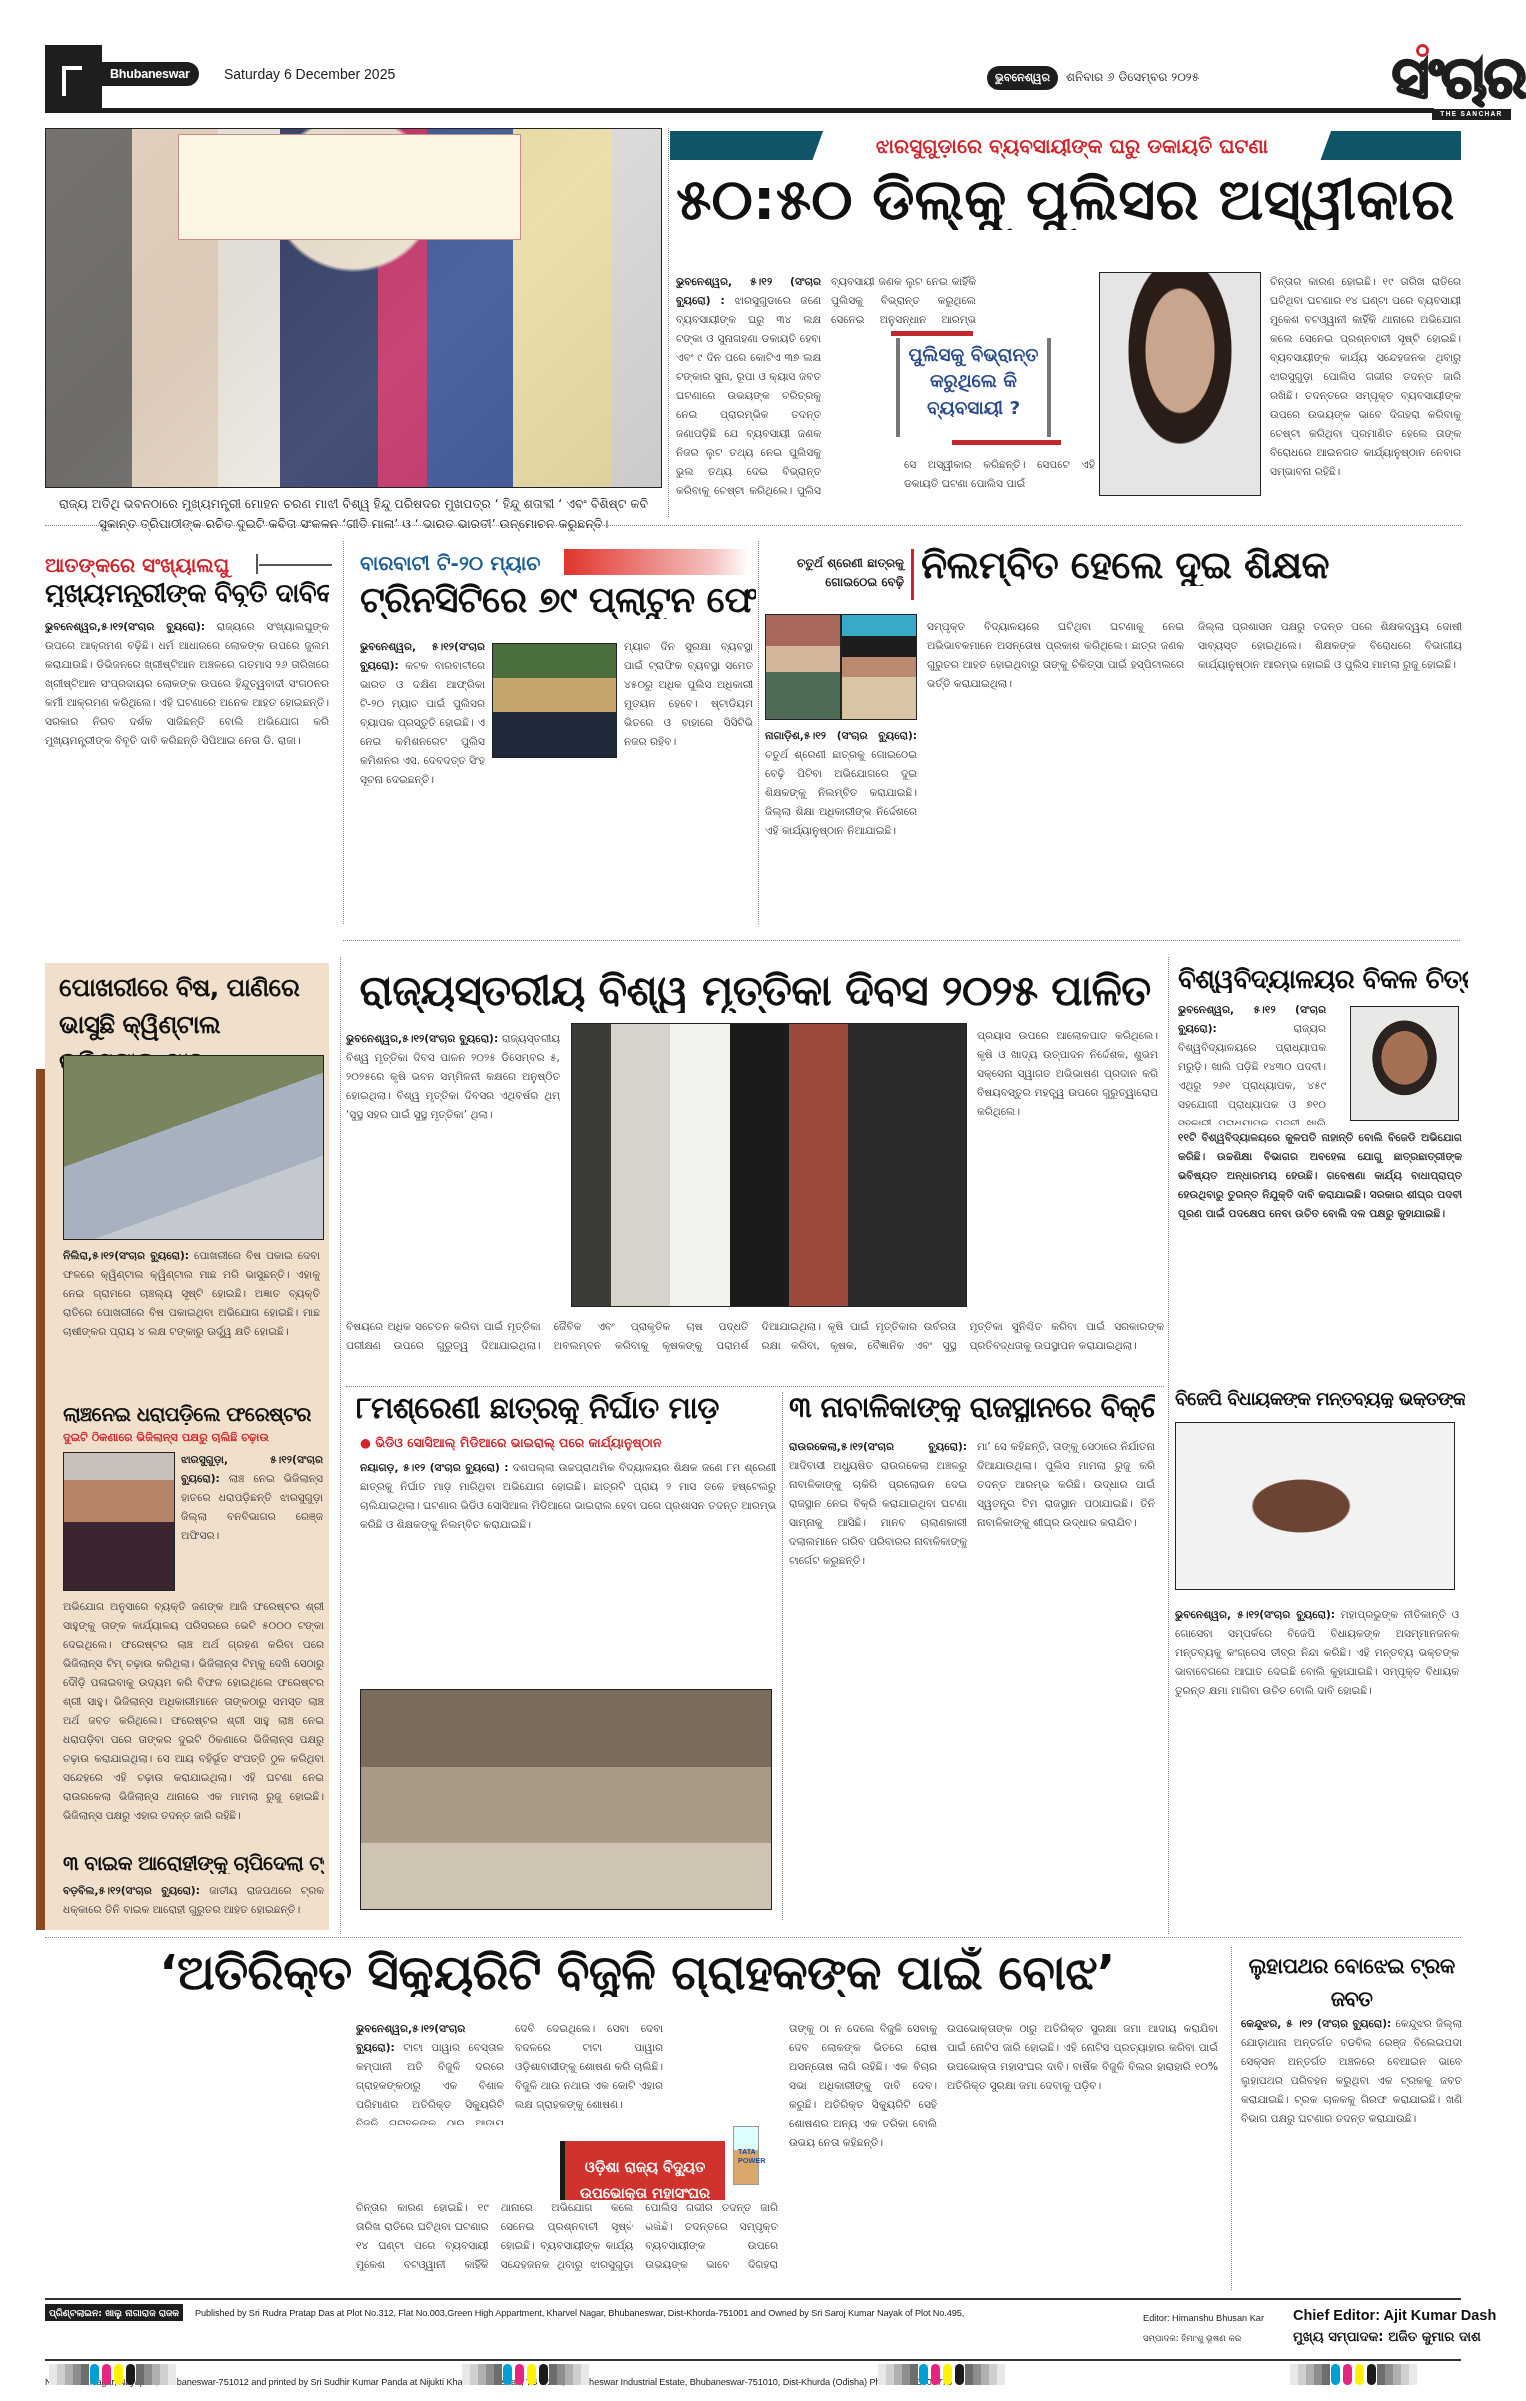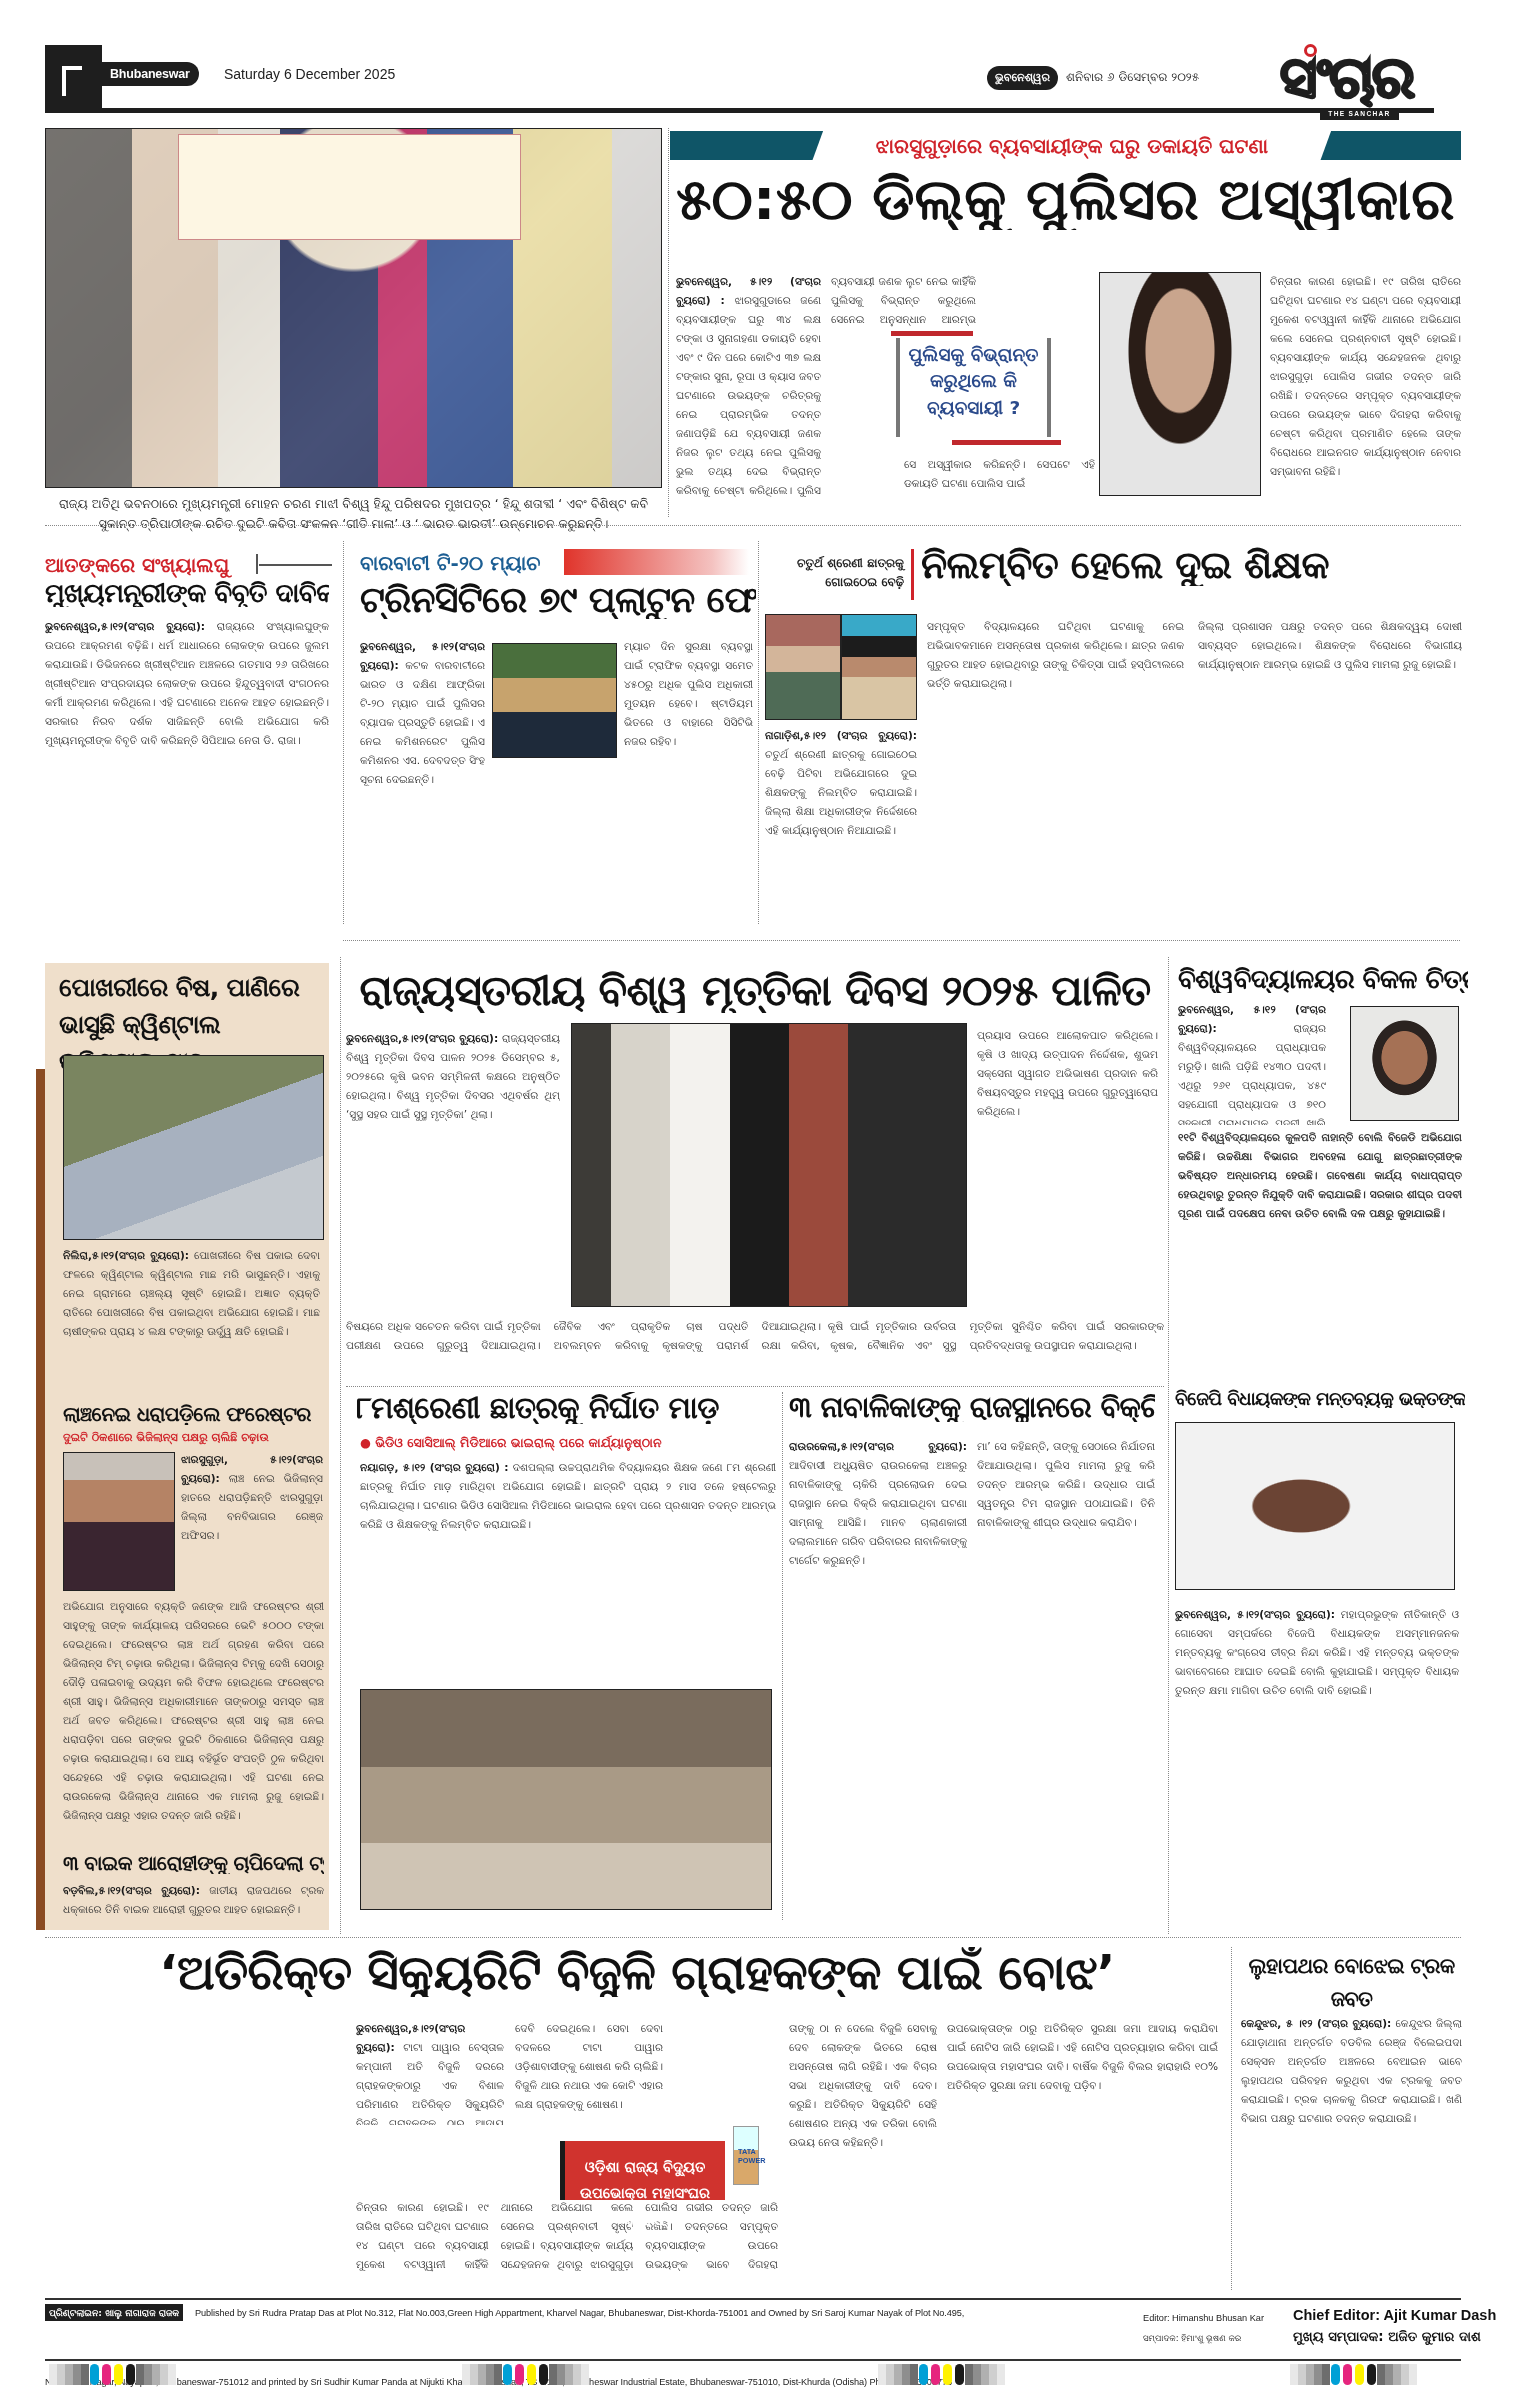--- a/index.html
+++ b/index.html
@@ -9,21 +9,21 @@
   .abs { position: absolute; }
 
   
   .mast-block { left: 45px; top: 45px; width: 57px; height: 63px; background: #1e1e1e; }
   .mast-block .bracket { position: absolute; left: 17px; top: 21px; width: 20px; height: 30px; border-left: 4.6px solid #fff; border-top: 4.6px solid #fff; }
   .city-pill { left: 102px; top: 62px; height: 24px; padding: 0 9.2px 0 8px; background: #1e1e1e; color: #fff; border-radius: 0 12px 12px 0; font: bold 12.5px "Liberation Sans", sans-serif; line-height: 24px; letter-spacing: -0.2px; }
   .date-en-wrap { left: 224px; top: 66px; font: 14px "Liberation Sans", sans-serif; color: #222; }
   .or-pill { left: 987px; top: 66px; height: 24px; padding: 0 8px; background: #1e1e1e; color: #fff; border-radius: 12px; font: bold 11.2px "DejaVu Sans", sans-serif; line-height: 24px; }
   .or-date { left: 1066px; top: 70px; font: 12px "DejaVu Sans", sans-serif; color: #222; }
   .mast-rule { left: 45px; top: 108px; width: 1389px; height: 4.6px; background: #1e1e1e; }
-  .logo { left: 1280px; top: 48px; width: 122px; height: 66px; text-decoration: underline; }
+  .logo { left: 1392px; top: 48px; width: 122px; height: 66px; text-decoration: underline; }
   .logo-text { position: absolute; left: 0; top: -4px; font: bold 57px "DejaVu Sans", sans-serif; color: #fff; -webkit-text-stroke: 2.6px #1e1e1e; letter-spacing: -2.6px; }
   .logo-dot { position: absolute; left: 24px; top: -4px; width: 13.2px; height: 13.2px; border-radius: 50%; background: #fff; border: 3.3px solid #d0232a; }
   .logo-sub { position: absolute; left: 40px; top: 61px; height: 10.6px; width: 79px; background: #1e1e1e; color: #fff; font: bold 6.6px "Liberation Sans", sans-serif; letter-spacing: 1.3px; text-align: center; line-height: 10.6px; }
 
   
   .photo { background: linear-gradient(135deg, #b9a68d 0%, #8a7a6a 35%, #d8cfc3 60%, #6f6558 100%); border: 1.3px solid #222; overflow: hidden; }
   .caption { font: 12.5px "DejaVu Sans", sans-serif; text-align: center; line-height: 20px; color: #222; }
   .body-text { font: 10.6px "DejaVu Sans", sans-serif; line-height: 19px; color: #333; text-align: justify; overflow: hidden; }
   .dateline { font-weight: bold; color: #1a1a1a; }
   .hl { font-family: "DejaVu Sans", sans-serif; font-weight: bold; color: #111; letter-spacing: -0.7px; line-height: 1.05; white-space: nowrap; overflow: hidden; }

